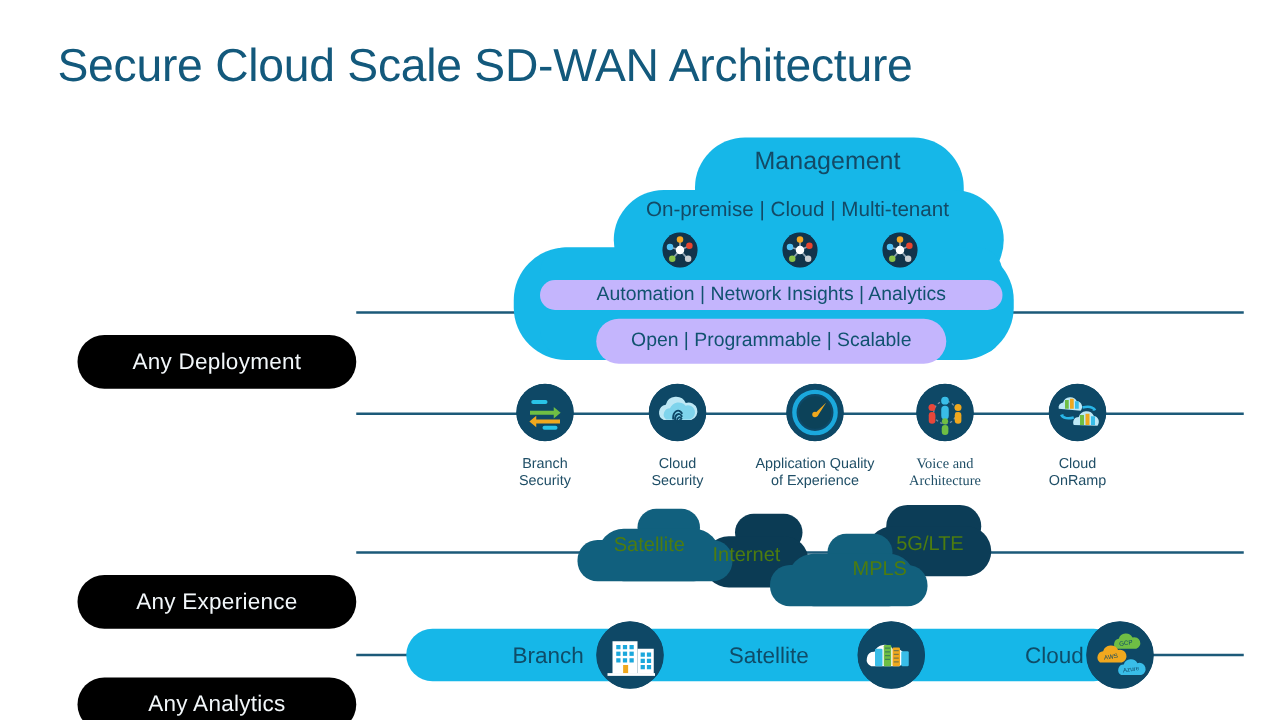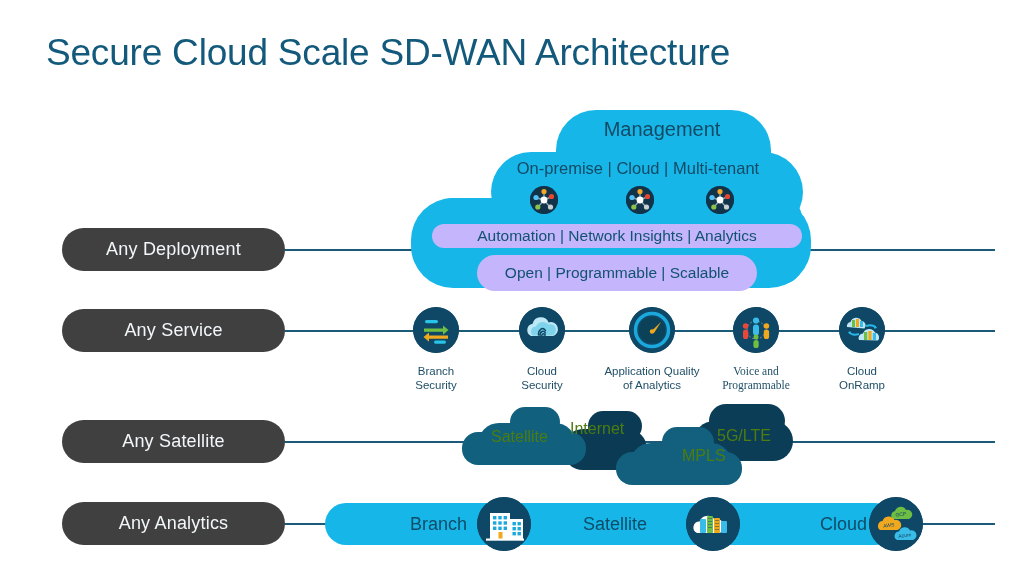--- a/index.html
+++ b/index.html
@@ -29,28 +29,29 @@
     height:2px;
     background:#1C5A79;
   }
 
   
   .pill{
     position:absolute;
     left:62px;
     width:223px;
     height:43px;
-    background:#404040;
+    background:#000000;
     border-radius:22px;
     display:flex;
     align-items:center;
     justify-content:center;
     color:#F2F7FA;
     font-size:18px;
     letter-spacing:.2px;
+    margin-top:40px;
   }
 
   
   .cloudwrap{position:absolute;left:0;top:0;width:1024px;height:576px;pointer-events:none;}
 
   .mgmt-label{
     position:absolute; width:100%; text-align:center;
     color:#134A66; font-size:20px;
   }
 
@@ -260,25 +261,25 @@
   <div class="svclabel" style="left:396px;top:365px;width:80px;">
     <span>Branch</span><br>
     <span>Security</span>
   </div>
   <div class="svclabel" style="left:502px;top:365px;width:80px;">
     <span>Cloud</span><br>
     <span>Security</span>
   </div>
   <div class="svclabel" style="left:592px;top:365px;width:120px;">
     <span>Application Quality</span><br>
-    <span>of Analytics</span>
+    <span>of Experience</span>
   </div>
   <div class="svclabel" style="left:706px;top:365px;width:100px;font-family:Liberation Serif, serif;">
     <span>Voice and</span><br>
-    <span>Programmable</span>
+    <span>Architecture</span>
   </div>
   <div class="svclabel" style="left:822px;top:365px;width:80px;">
     <span>Cloud</span><br>
     <span>OnRamp</span>
   </div>
 
   <svg class="cloudwrap" width="1024" height="576" viewBox="0 0 1024 576">
 
     <g>
       <rect x="709" y="404" width="76" height="34" rx="17" fill="#0C3D57"></rect>
@@ -297,21 +298,21 @@
     </g>
 
     <g>
       <rect x="662" y="427" width="52" height="30" rx="15" fill="#12607D"></rect>
       <rect x="630" y="443" width="102" height="42" rx="21" fill="#12607D"></rect>
       <rect x="616" y="452" width="126" height="33" rx="16" fill="#12607D"></rect>
     </g>
   </svg>
 
   <div class="tlabel" style="left:491px;top:428px;">Satellite</div>
-  <div class="tlabel" style="left:570px;top:420px;">Internet</div>
+  <div class="tlabel" style="left:570px;top:436px;">Internet</div>
   <div class="tlabel" style="left:682px;top:447px;">MPLS</div>
   <div class="tlabel" style="left:717px;top:427px;">5G/LTE</div>
 
   <div class="locbar"></div>
 
   <div class="loclabel" style="left:410px;top:514px;">Branch</div>
   <div class="loclabel" style="left:583px;top:514px;">Satellite</div>
   <div class="loclabel" style="left:820px;top:514px;">Cloud</div>
 
   <div class="locicon" style="left:477px;top:497px;">
@@ -370,23 +371,20 @@
       <path d="M11 33 a5 5 0 0 1 2.5 -9 a6.5 6.5 0 0 1 12 -1 a5 5 0 0 1 3 10 z" fill="#F0A81E"></path>
       <text x="20" y="30" font-family="Liberation Sans, sans-serif" font-size="5" fill="#0E4866" text-anchor="middle" transform="rotate(-8 20 30)">AWS</text>
       <path d="M28 43 a4.5 4.5 0 0 1 2 -8.5 a6 6 0 0 1 11 -1 a4.5 4.5 0 0 1 3 9.5 z" fill="#39BDE8"></path>
       <text x="36" y="40" font-family="Liberation Sans, sans-serif" font-size="5" fill="#0E4866" text-anchor="middle" transform="rotate(-8 36 40)">Azure</text>
     </svg>
   </div>
 
   <div class="pill" style="top:228px;">
     <span>Any Deployment</span>
   </div>
-  <div class="pill" style="top:309px;">
-    <span>Any Service</span>
-  </div>
   <div class="pill" style="top:420px;">
-    <span>Any Satellite</span>
+    <span>Any Experience</span>
   </div>
   <div class="pill" style="top:502px;">
     <span>Any Analytics</span>
   </div>
 
 </div>
 
 </body></html>

